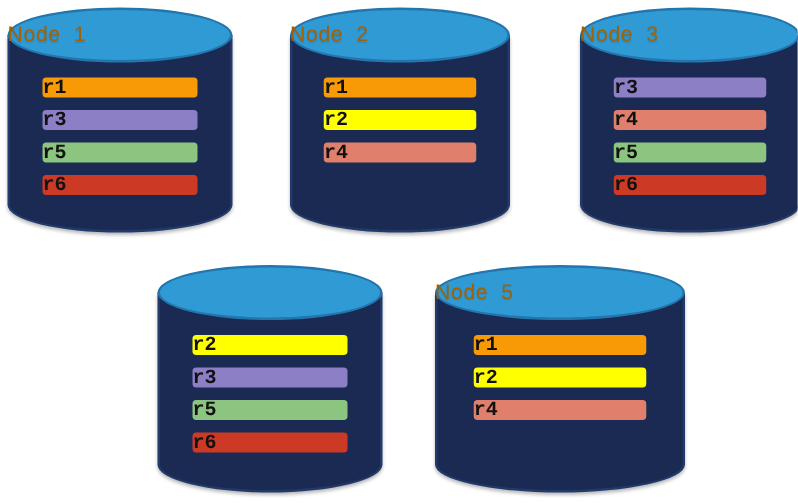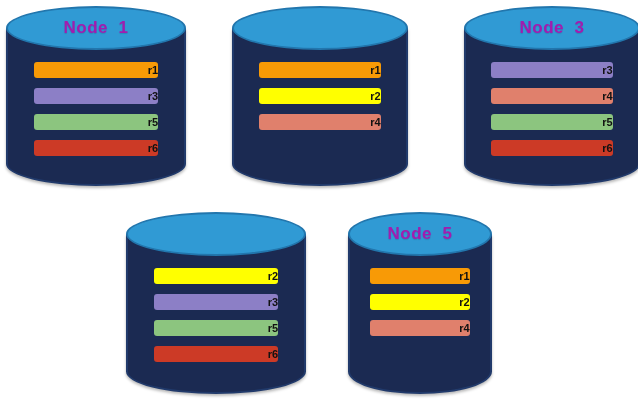--- a/index.html
+++ b/index.html
@@ -50,23 +50,22 @@
     box-sizing: border-box;
   }
 
   .cyl-title {
     position: absolute;
     left: 0;
     top: 0;
     width: 100%;
     height: 44px;
     line-height: 44px;
-    text-align: center;
-    color: #a21caf;
-    font-weight: bold;
+    color: #a16207;
+    font-weight: normal;
     font-size: 17px;
     letter-spacing: 0.5px;
     white-space: pre;
     z-index: 3;
     text-shadow: 0 1px 1px rgba(0,0,0,0.12);
   }
 
   
   .bars {
     position: absolute;
@@ -75,26 +74,27 @@
     width: 100%;
     z-index: 2;
   }
 
   .bar {
     position: relative;
     height: 16px;
     margin: 0 auto 10px auto;
     width: 69%;
     border-radius: 3px;
-    text-align: right;
+    text-align: left;
     line-height: 16px;
-    font-size: 11px;
+    font-size: 16px;
     font-weight: bold;
     color: #111111;
     box-sizing: border-box;
+    font-family: Liberation Mono, monospace;
   }
   .bar:last-child { margin-bottom: 0; }
 </style>
 </head>
 <body>
 
 <div id="canvas">
     <div class="node" style="left: 6px; top: 6px; width: 180px; height: 180px;">
       <div class="cyl-body"></div>
       <div class="cyl-top"></div>
@@ -102,20 +102,21 @@
       <div class="bars">
         <div class="bar" style="background: rgb(248, 154, 6);">r1</div>
         <div class="bar" style="background: rgb(140, 127, 198);">r3</div>
         <div class="bar" style="background: rgb(140, 197, 127);">r5</div>
         <div class="bar" style="background: rgb(204, 58, 38);">r6</div>
       </div>
     </div>
     <div class="node" style="left: 232px; top: 6px; width: 176px; height: 180px;">
       <div class="cyl-body"></div>
       <div class="cyl-top"></div>
+      <div class="cyl-title">Node  2</div>
       <div class="bars">
         <div class="bar" style="background: rgb(248, 154, 6);">r1</div>
         <div class="bar" style="background: rgb(255, 255, 0);">r2</div>
         <div class="bar" style="background: rgb(224, 128, 108);">r4</div>
       </div>
     </div>
     <div class="node" style="left: 464px; top: 6px; width: 176px; height: 180px;">
       <div class="cyl-body"></div>
       <div class="cyl-top"></div>
       <div class="cyl-title">Node  3</div>
@@ -129,21 +130,21 @@
     <div class="node" style="left: 126px; top: 212px; width: 180px; height: 182px;">
       <div class="cyl-body"></div>
       <div class="cyl-top"></div>
       <div class="bars">
         <div class="bar" style="background: rgb(255, 255, 0);">r2</div>
         <div class="bar" style="background: rgb(140, 127, 198);">r3</div>
         <div class="bar" style="background: rgb(140, 197, 127);">r5</div>
         <div class="bar" style="background: rgb(204, 58, 38);">r6</div>
       </div>
     </div>
-    <div class="node" style="left: 348px; top: 212px; width: 144px; height: 182px;">
+    <div class="node" style="left: 348px; top: 212px; width: 200px; height: 182px;">
       <div class="cyl-body"></div>
       <div class="cyl-top"></div>
       <div class="cyl-title">Node  5</div>
       <div class="bars">
         <div class="bar" style="background: rgb(248, 154, 6);">r1</div>
         <div class="bar" style="background: rgb(255, 255, 0);">r2</div>
         <div class="bar" style="background: rgb(224, 128, 108);">r4</div>
       </div>
     </div>
   </div>

